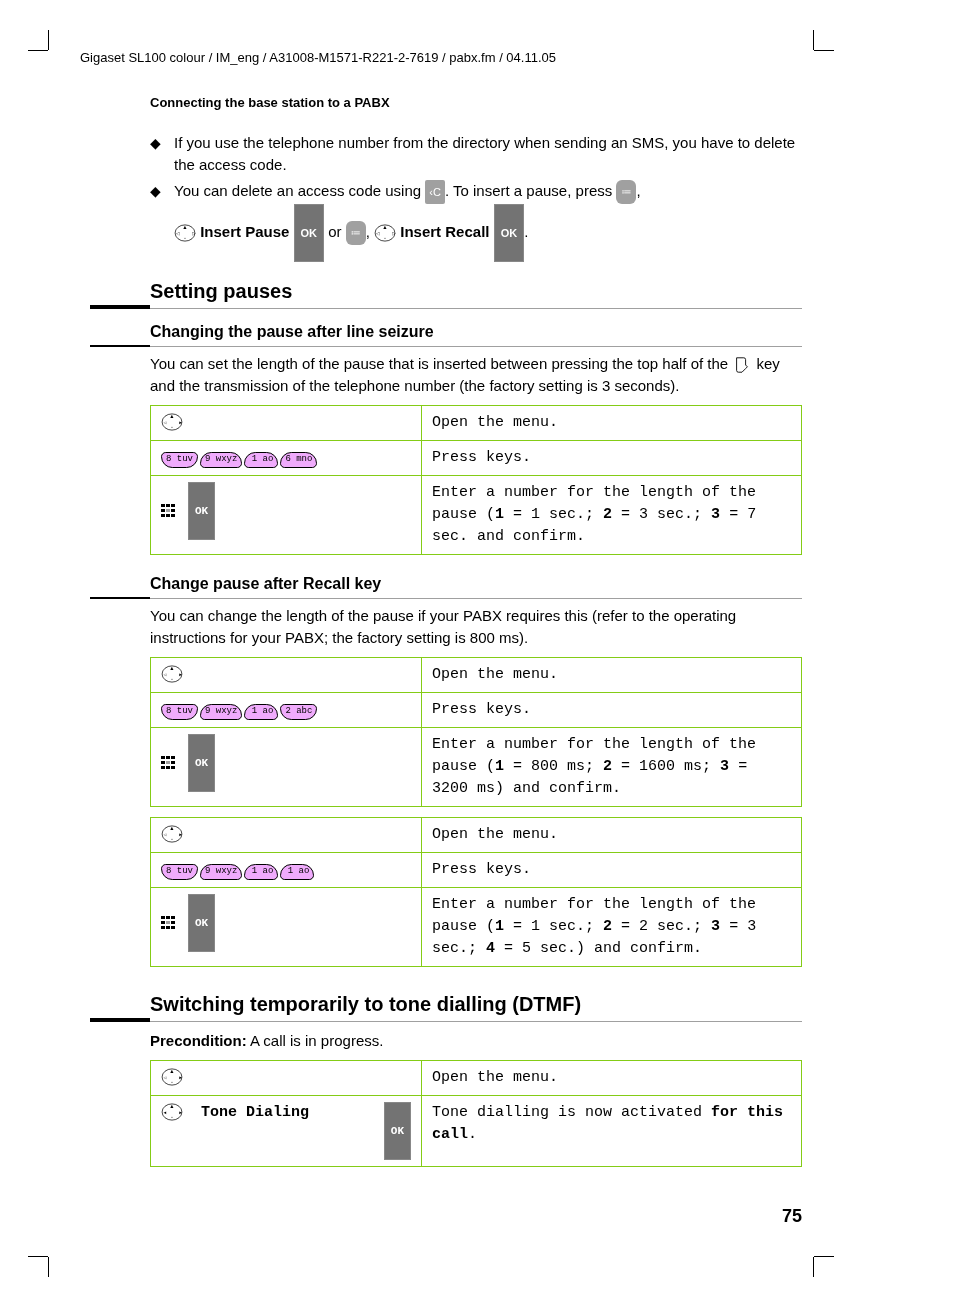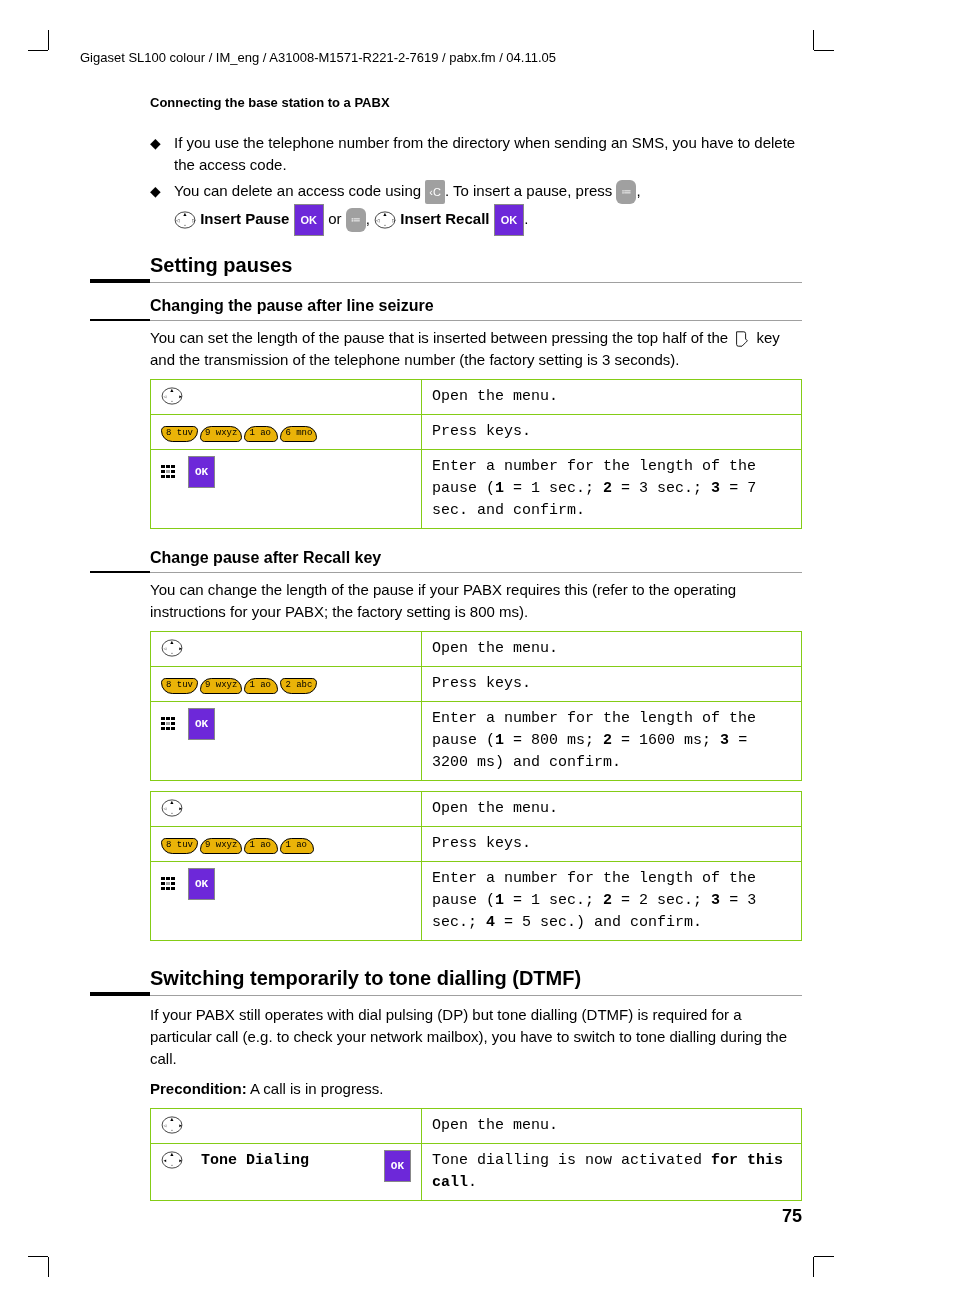--- a/index.html
+++ b/index.html
@@ -141,48 +141,48 @@
     font-family: Liberation Mono, monospace;
   }
   table.steps td.left {
     width: 250px;
   }
   .keycap {
     display:inline-block;
     border:1px solid #000;
     border-radius:5px 5px 12px 12px;
     min-width:24px;
-    text-align:left;
+    text-align:right;
     font-size:9px;
     padding:1px 4px 3px 4px;
     line-height:10px;
     margin-right:2px;
-    background:#eab308;
+    background:#f0abfc;
   }
   .keycap-sq {
     border-radius:12px 12px 5px 5px;
   }
   .keypad-icon {
     display:inline-flex;
     flex-wrap:wrap;
     width:16px;
     height:14px;
     gap:1px;
     vertical-align:middle;
     margin-right:2px;
   }
   .keypad-icon span { width:4px;height:3px;background:#000;display:block; }
   .keypad-icon span.g { background:#a0a0a0; }
   .ok-badge {
     display:inline-block;
-    background:#6d28d9;
+    background:#737373;
     color:#fff;
     font-weight:bold;
     font-size:11px;
-    padding:4px 6px;
+    padding:17px 6px;
     border:1px solid #888;
     vertical-align:middle;
   }
   .page-number {
     position:absolute;
     right:60px;
     bottom:80px;
     font-weight:bold;
     font-size:18px;
   }
@@ -380,21 +380,20 @@
       </tr>
     </tbody>
       </table>
 
     <div class="h2-wrap" style="margin-top:26px;">
       <div class="h2-title">Switching temporarily to tone dialling (DTMF)</div>
       <div class="h2-rule-thick"></div>
       <div class="h2-rule-thin"></div>
     </div>
 
-    <div class="para">If your PABX still operates with dial pulsing (DP) but tone dialling (DTMF) is required for a particular call (e.g. to check your network mailbox), you have to switch to tone dialling during the call.</div>
     <div class="para">
       <b>Precondition:</b><span> A call is in progress.</span>
     </div>
 
     <table class="steps">
       <tbody>
           <tr>
         <td class="left"><svg class="nav-svg" viewBox="0 0 24 20">
                 <ellipse cx="12" cy="10" rx="11" ry="9" fill="none" stroke="#000" stroke-width="0.8"></ellipse>
                 <text x="12" y="6" font-size="6" text-anchor="middle">▲</text>

